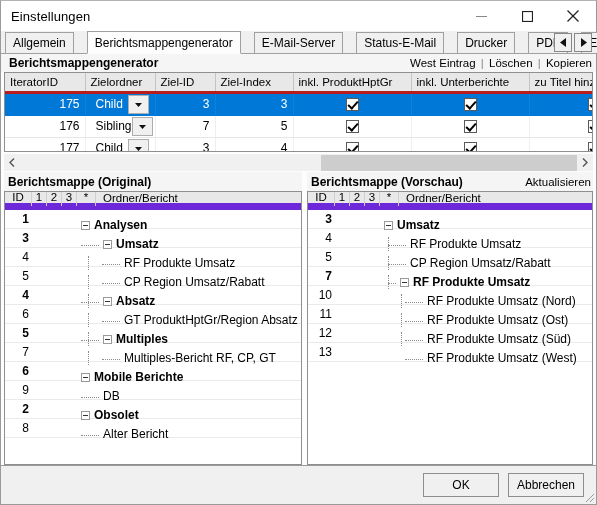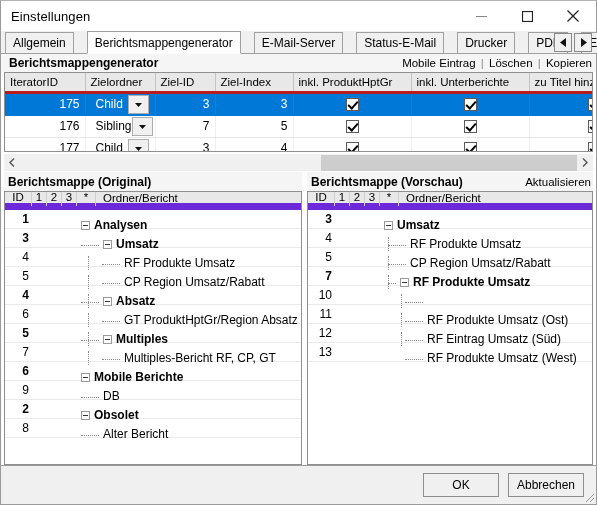--- a/index.html
+++ b/index.html
@@ -408,21 +408,21 @@
           </svg>
       </div>
     </div>
   </div>
 
   <div id="content">
 
     <div id="gen-header" class="dotband">
       <div id="gen-title">Berichtsmappengenerator</div>
       <div id="gen-actions">
-        <span class="lnk">Mobile Eintrag</span>
+        <span class="lnk">West Eintrag</span>
         <span class="sep">|</span>
         <span class="lnk">Löschen</span>
         <span class="sep">|</span>
         <span class="lnk">Kopieren</span>
       </div>
     </div>
 
     <div id="grid-wrap">
       <table class="grid">
         <colgroup>
@@ -669,35 +669,35 @@
             <span class="rid">7</span>
             <span class="rcols"></span>
             <span class="rlbl">
               <span class="vline" style="left:4px"></span><span class="dots" style="margin-left:4px;width:8px"></span><span class="expander"></span><span>RF Produkte Umsatz</span>
             </span>
           </div>
           <div class="trow">
             <span class="rid">10</span>
             <span class="rcols"></span>
             <span class="rlbl">
-              <span class="vline" style="left:17px"></span><span class="dots" style="margin-left:21px"></span>
+              <span class="vline" style="left:17px"></span><span class="dots" style="margin-left:21px"></span><span>RF Produkte Umsatz (Nord)</span>
             </span>
           </div>
           <div class="trow">
             <span class="rid">11</span>
             <span class="rcols"></span>
             <span class="rlbl">
               <span class="vline" style="left:17px"></span><span class="dots" style="margin-left:21px"></span><span>RF Produkte Umsatz (Ost)</span>
             </span>
           </div>
           <div class="trow">
             <span class="rid">12</span>
             <span class="rcols"></span>
             <span class="rlbl">
-              <span class="vline" style="left:17px"></span><span class="dots" style="margin-left:21px"></span><span>RF Eintrag Umsatz (Süd)</span>
+              <span class="vline" style="left:17px"></span><span class="dots" style="margin-left:21px"></span><span>RF Produkte Umsatz (Süd)</span>
             </span>
           </div>
           <div class="trow">
             <span class="rid">13</span>
             <span class="rcols"></span>
             <span class="rlbl">
               <span class="dots" style="margin-left:21px"></span><span>RF Produkte Umsatz (West)</span>
             </span>
           </div>
         </div>

